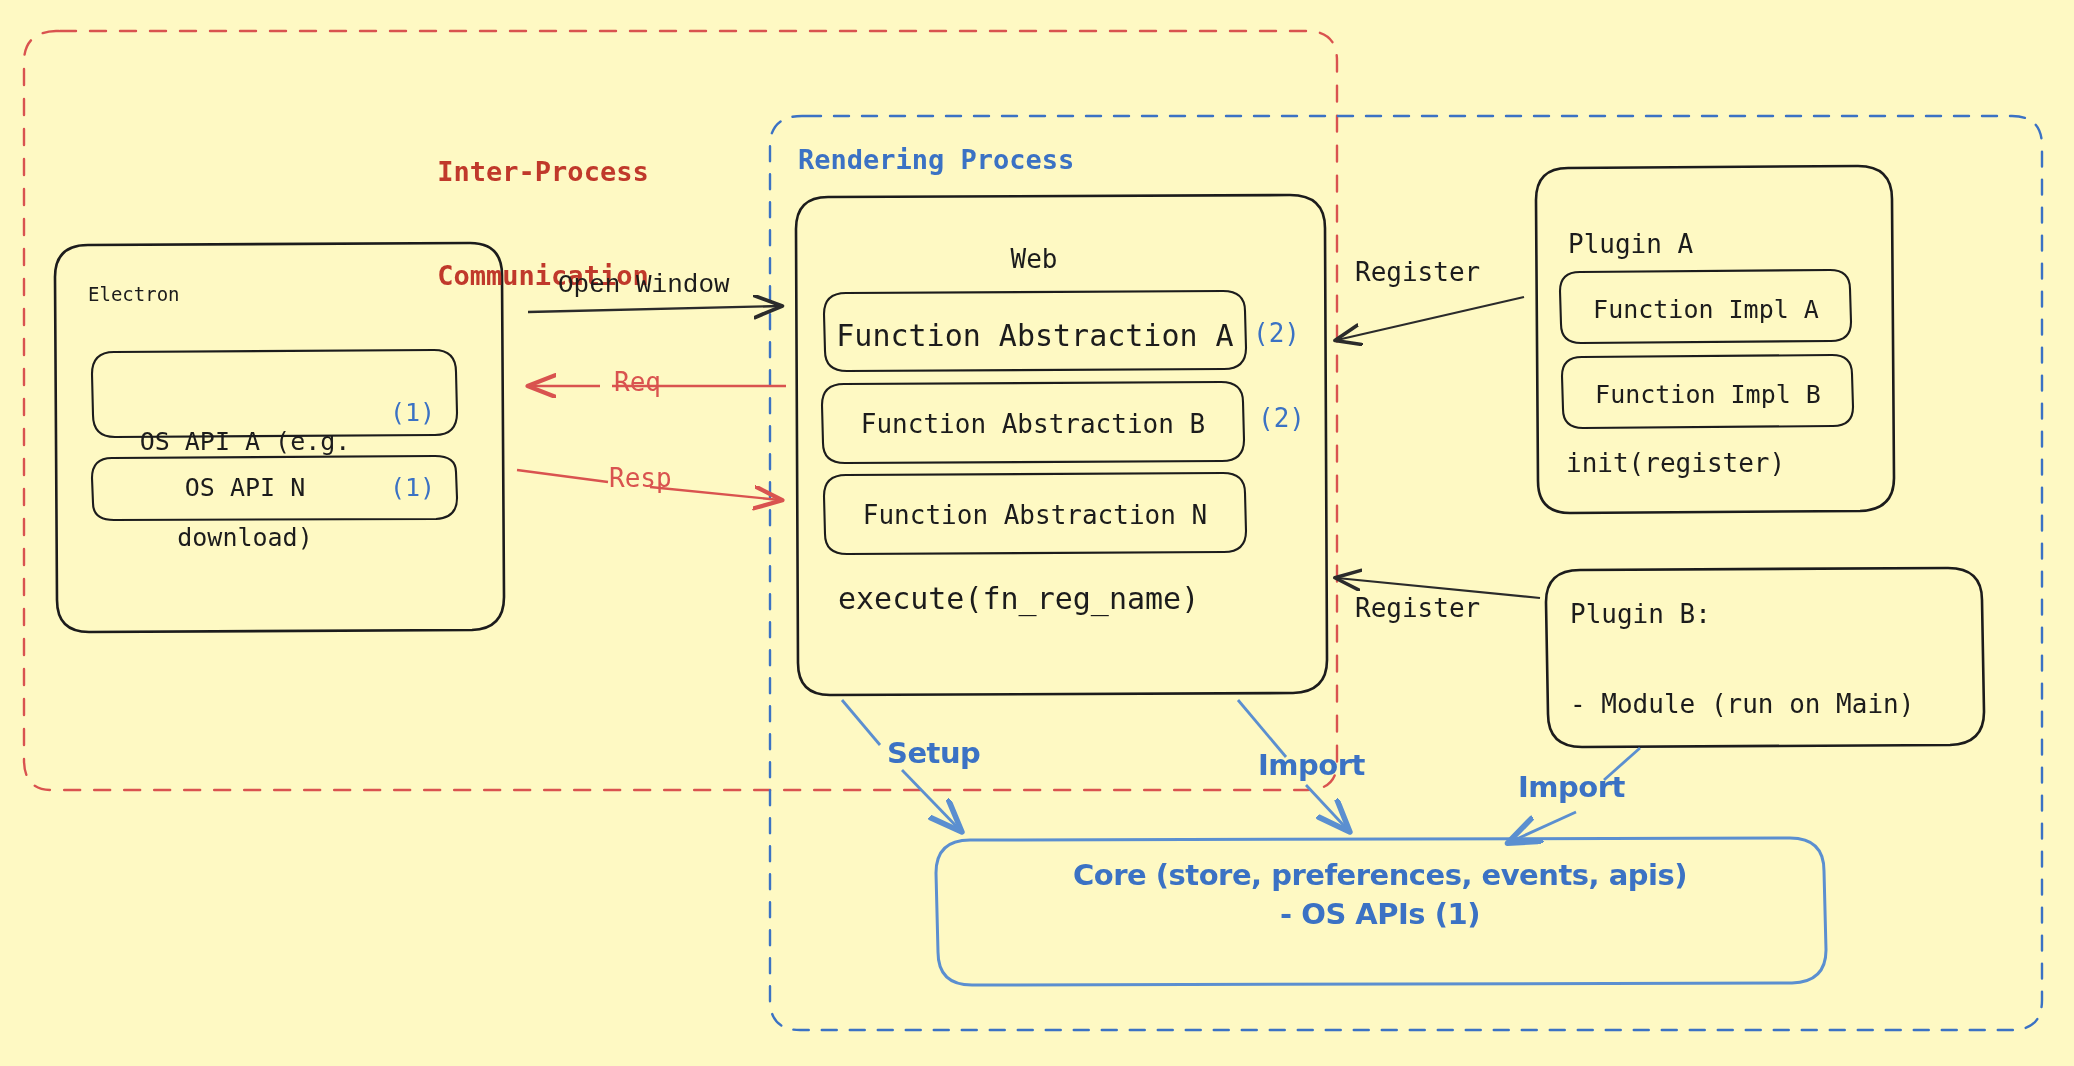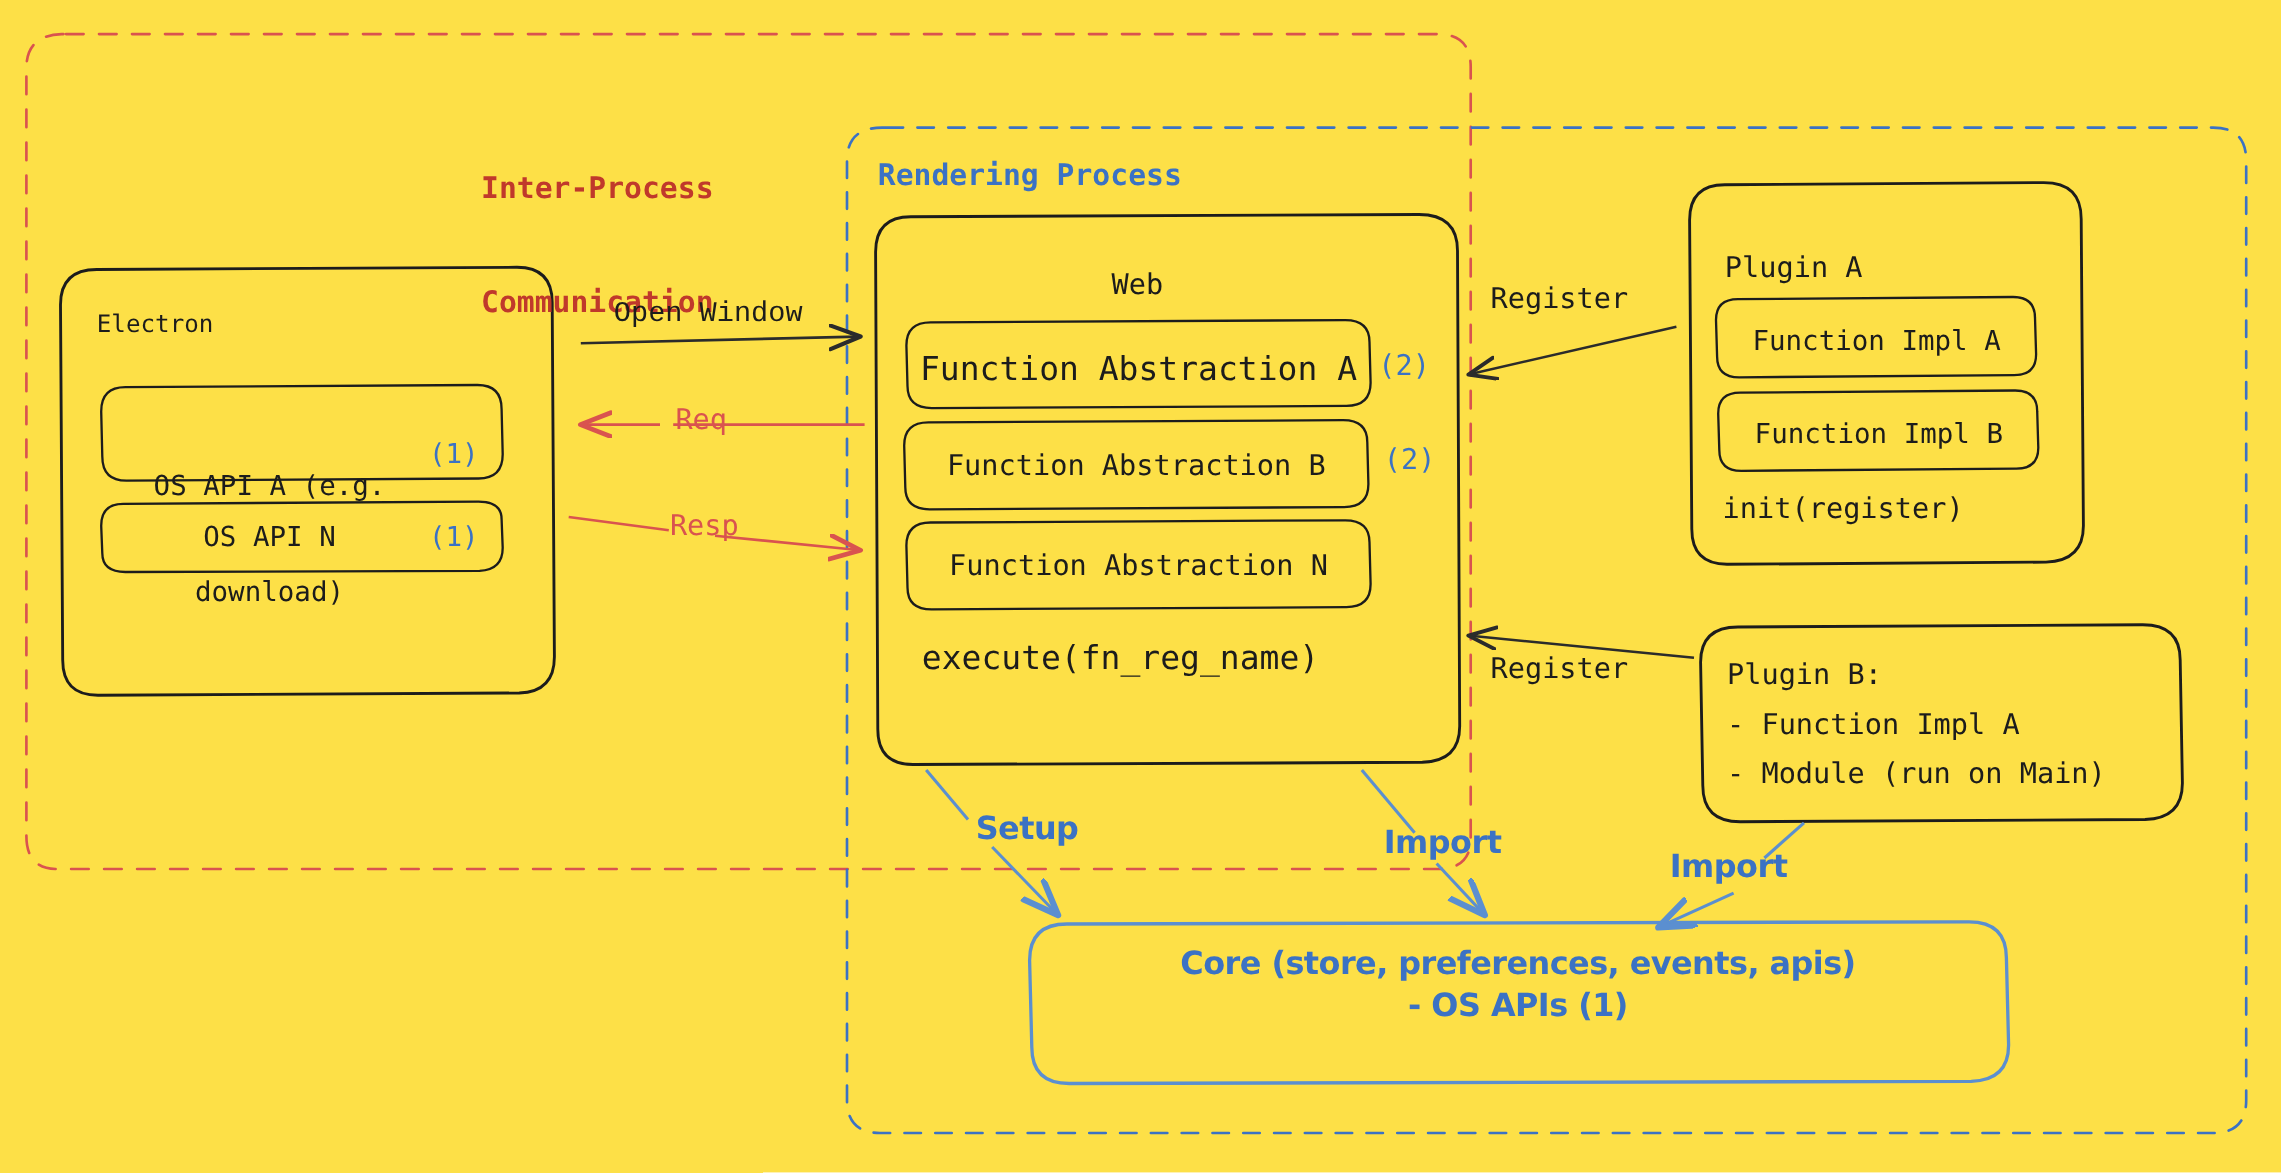--- a/index.html
+++ b/index.html
@@ -4,21 +4,21 @@
 <style>
   html, body {
     margin: 0;
     padding: 0;
     background: #ffffff;
   }
   #stage {
     position: relative;
     width: 2074px;
     height: 1066px;
-    background: #fde047;
+    background: #fef9c3;
     font-family: "DejaVu Sans Mono", "Liberation Mono", monospace;
     overflow: hidden;
   }
   #svg-layer {
     position: absolute;
     left: 0; top: 0;
     width: 2074px;
     height: 1066px;
   }
   .lbl {
@@ -155,21 +155,21 @@
     </g>
   </svg>
 
   <div class="lbl red center" style="left:418px; top:86px; width:250px; font-size:27px; font-weight:600;">
     <div>Inter-Process</div>
     <div>Communication</div>
   </div>
 
   <div class="lbl blue" style="left:798px; top:143px; font-size:27px; font-weight:600;">Rendering Process</div>
 
-  <div class="lbl" style="left:88px; top:282px; font-size:22px;">Electron</div>
+  <div class="lbl" style="left:88px; top:282px; font-size:19px;">Electron</div>
 
   <div class="lbl center" style="left:100px; top:362px; width:290px; font-size:25px;">
     <div>OS API A (e.g.</div>
     <div>download)</div>
   </div>
   <div class="lbl blue" style="left:390px; top:397px; font-size:25px;">(1)</div>
 
   <div class="lbl center" style="left:100px; top:472px; width:290px; font-size:25px;">OS API N</div>
   <div class="lbl blue" style="left:390px; top:472px; font-size:25px;">(1)</div>
 
@@ -188,21 +188,20 @@
   <div class="lbl center" style="left:830px; top:499px; width:410px; font-size:26px;">Function Abstraction N</div>
 
   <div class="lbl" style="left:838px; top:580px; font-size:30px;">execute(fn_reg_name)</div>
 
   <div class="lbl" style="left:1568px; top:228px; font-size:26px;">Plugin A</div>
   <div class="lbl center" style="left:1566px; top:294px; width:280px; font-size:25px;">Function Impl A</div>
   <div class="lbl center" style="left:1568px; top:379px; width:280px; font-size:25px;">Function Impl B</div>
   <div class="lbl" style="left:1566px; top:447px; font-size:26px;">init(register)</div>
 
   <div class="lbl" style="left:1570px; top:598px; font-size:26px;">Plugin B:</div>
-  <div class="lbl" style="left:1570px; top:643px; font-size:26px;">- Function Impl A</div>
   <div class="lbl" style="left:1570px; top:688px; font-size:26px;">- Module (run on Main)</div>
 
   <div class="arrow-lbl" style="left:1355px; top:257px; font-size:26px; color:#1c1c1c;">Register</div>
   <div class="arrow-lbl" style="left:1355px; top:593px; font-size:26px; color:#1c1c1c;">Register</div>
 
   <div class="arrow-lbl blue-bold" style="left:862px; top:736px; font-size:29px;margin-left:25px;">Setup</div>
   <div class="arrow-lbl blue-bold" style="left:1258px; top:748px; font-size:29px;">Import</div>
   <div class="arrow-lbl blue-bold" style="left:1518px; top:770px; font-size:29px;">Import</div>
 
   <div class="core-text" style="position:absolute; left:940px; top:856px; width:880px; font-size:29px; line-height:1.33;">

